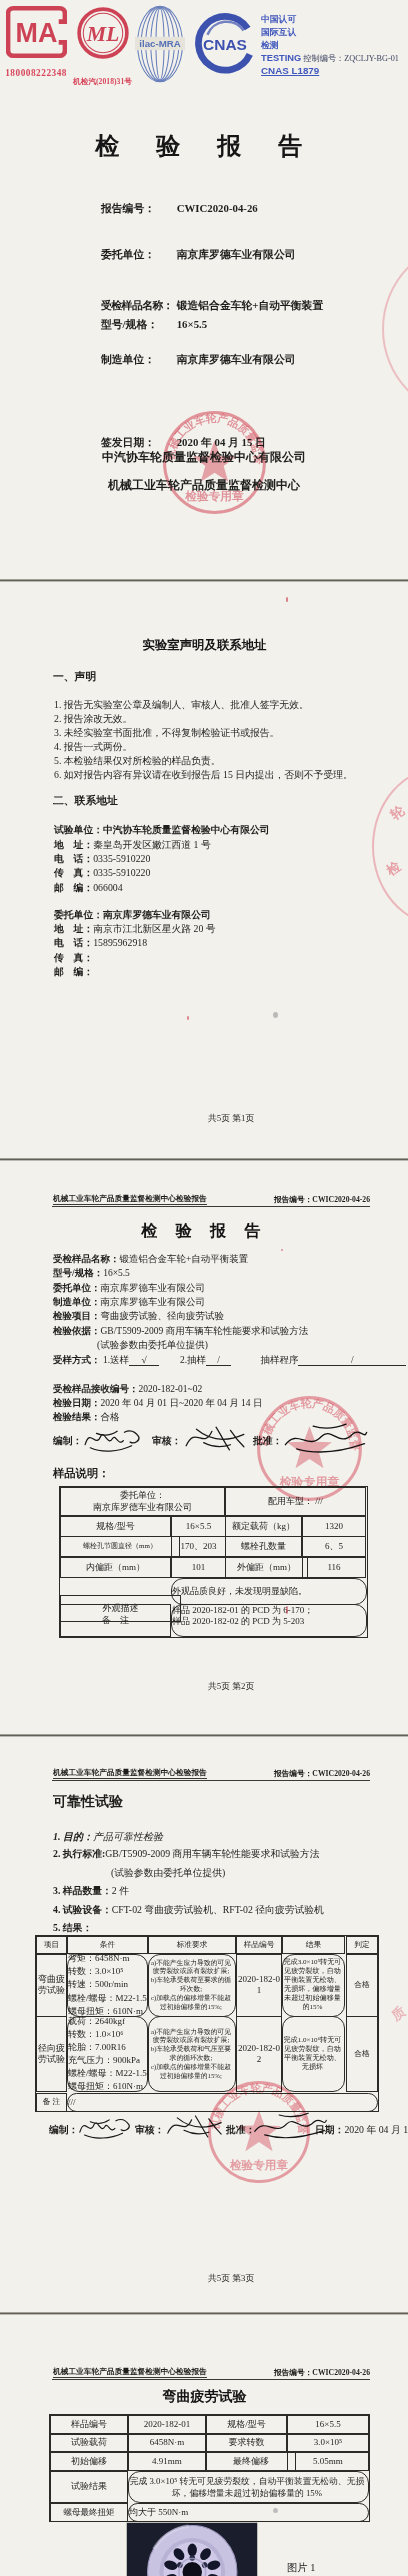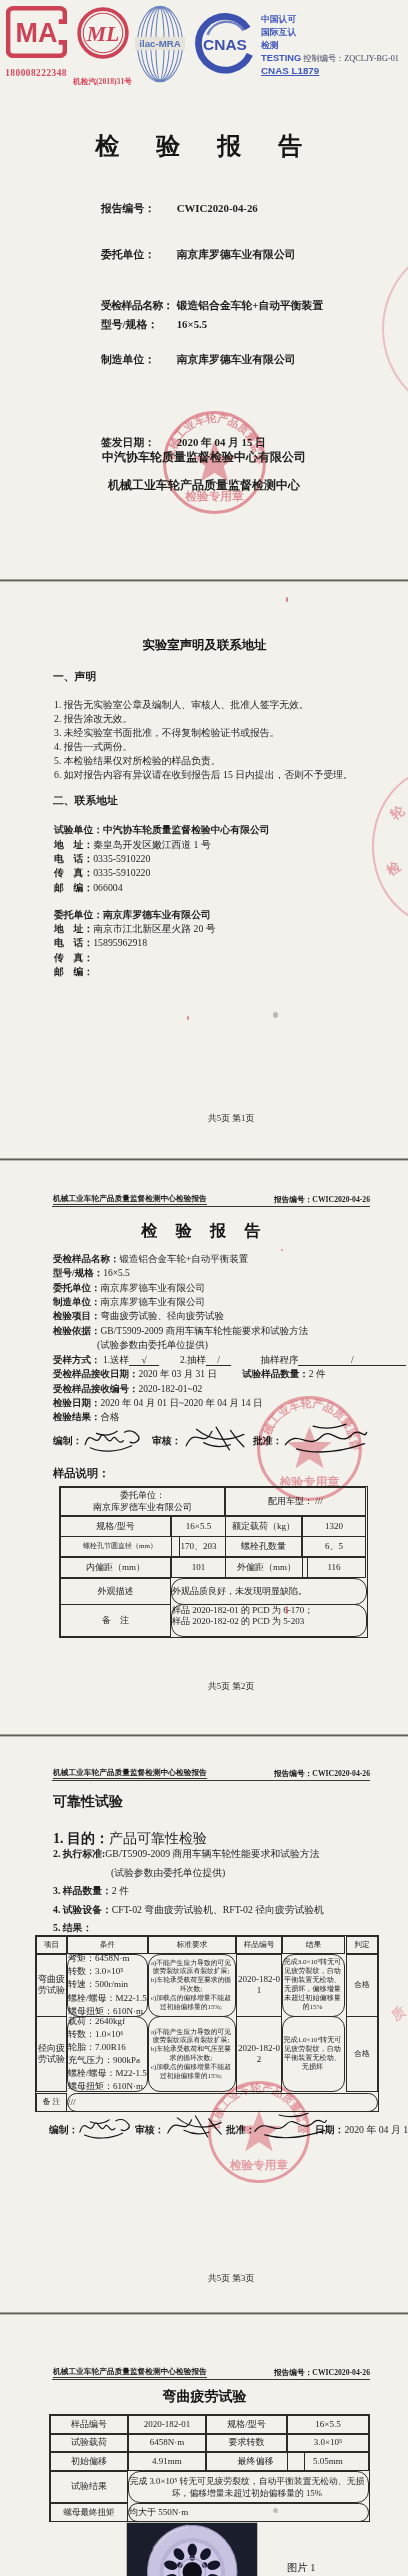--- a/index.html
+++ b/index.html
@@ -314,24 +314,20 @@
     <div class="fline" style="top:149px;"><span class="lab">检验项目：</span><span>弯曲疲劳试验、径向疲劳试验</span></div>
     <div class="fline" style="top:135px;"><span class="lab">制造单位：</span><span>南京库罗德车业有限公司</span></div>
     <div class="fline" style="top:164px;"><span class="lab">检验依据：</span><span>GB/T5909-2009 商用车辆车轮性能要求和试验方法</span></div>
     <div class="fline" style="top:178px;left:97px;"><span>(试验参数由委托单位提供)</span></div>
     <div class="fline" style="top:193px;">
       <span class="lab">受样方式：</span>
       <span>1.送样</span><span class="useg" style="min-width:30px;">√</span>
       <span style="margin-left:18.5px;">2.抽样</span><span class="useg" style="min-width:25px;">/</span>
       <span style="margin-left:27px;">抽样程序</span><span class="useg" style="min-width:108px;">/</span>
     </div>
-    <div class="fline" style="top:207px;">
-      <span class="lab">受检样品接收日期：</span><span>2020 年 03 月 31 日</span>
-      <span class="lab" style="margin-left:23px;">试验样品数量：</span><span>2 件</span>
-    </div>
     <div class="fline" style="top:222px;"><span class="lab">受检样品接收编号：</span><span>2020-182-01~02</span></div>
     <div class="fline" style="top:236px;"><span class="lab">检验日期：</span><span>2020 年 04 月 01 日~2020 年 04 月 14 日</span></div>
     <div class="fline" style="top:250px;"><span class="lab">检验结果：</span><span>合格</span></div>
 
     <div class="abs signlab" style="left:53px;top:274px;">编制：</div>
     <svg class="sig" style="left:81px;top:262px;" width="62" height="31" viewBox="0 0 120 60">
         <use href="#signature1"></use>
       </svg>
     <div class="abs signlab" style="left:152px;top:274px;">审核：</div>
     <svg class="sig" style="left:181px;top:261px;" width="67" height="31" viewBox="0 0 130 60">
@@ -362,41 +358,41 @@
       <div class="cell" style="left:165px;top:29px;width:77px;height:20.6px;">额定载荷（kg）</div>
       <div class="cell" style="left:242px;top:29px;width:64px;height:20.6px;">1320</div>
       <div class="cell" style="left:0;top:49px;width:120px;height:20.6px;font-size:7px;">螺栓孔节圆直径（mm）</div>
       <div class="cell" style="left:111px;top:49px;width:55px;height:20.6px;">170、203</div>
       <div class="cell" style="left:165px;top:49px;width:77px;height:20.6px;">螺栓孔数量</div>
       <div class="cell" style="left:242px;top:49px;width:64px;height:20.6px;">6、5</div>
       <div class="cell" style="left:0;top:70px;width:111px;height:20.6px;">内偏距（mm）</div>
       <div class="cell" style="left:111px;top:70px;width:55px;height:20.6px;">101</div>
       <div class="cell" style="left:165px;top:70px;width:83px;height:20.6px;">外偏距（mm）</div>
       <div class="cell" style="left:242px;top:70px;width:64px;height:20.6px;">116</div>
-      <div class="cell" style="left:0;top:91px;width:111px;height:27px;">外观描述</div>
+      <div class="cell" style="left:0;top:108px;width:121px;height:27px;">外观描述</div>
       <div class="cell left" style="left:111px;top:91px;width:196px;height:27px;">外观品质良好，未发现明显缺陷。</div>
       <div class="cell" style="left:0;top:117px;width:111px;height:33px;">备　注</div>
       <div class="cell left" style="left:111px;top:117px;width:196px;height:33px;flex-direction:column;align-items:flex-start;">
         <span>样品 2020-182-01 的 PCD 为 6-170；</span>
           <span>样品 2020-182-02 的 PCD 为 5-203</span>
       </div>
     </div>
 
     <div class="foot" style="top:520px;">共5页 第2页</div>
   </section>
   <div class="sep" style="top:1734px;height:3.1px;"></div>
 
   <section class="page" style="top:1737px;height:575px;">
     <div class="hdr" style="top:31px;">
       <span class="hl">机械工业车轮产品质量监督检测中心检验报告</span>
       <span class="hr"><span>报告编号：</span><span>CWIC2020-04-26</span></span>
     </div>
     <div class="abs b" style="left:53px;top:56px;font-size:14px;">可靠性试验</div>
 
-    <div class="fline" style="top:93px;font-size:14px;">
+    <div class="fline" style="top:93px;font-size:10px;font-style:italic;">
       <span class="b">1.</span> <span class="lab">目的：</span><span>产品可靠性检验</span>
     </div>
     <div class="fline" style="top:111px;font-size:9.8px;">
       <span class="b">2.</span> <span class="lab">执行标准:</span><span>GB/T5909-2009 商用车辆车轮性能要求和试验方法</span>
     </div>
     <div class="fline" style="top:130px;left:111px;font-size:9.8px;"><span>(试验参数由委托单位提供)</span></div>
     <div class="fline" style="top:148px;font-size:9.8px;">
       <span class="b">3.</span> <span class="lab">样品数量：</span><span>2 件</span>
     </div>
     <div class="fline" style="top:167px;font-size:9.8px;">
@@ -490,21 +486,21 @@
       <div class="cell" style="left:0;top:0;width:78px;height:18.5px;">样品编号</div>
       <div class="cell" style="left:78px;top:0;width:78px;height:18.5px;">2020-182-01</div>
       <div class="cell" style="left:156px;top:0;width:81px;height:18.5px;">规格/型号</div>
       <div class="cell" style="left:237px;top:0;width:82px;height:18.5px;">16×5.5</div>
       <div class="cell" style="left:0;top:18.5px;width:78px;height:18.5px;">试验载荷</div>
       <div class="cell" style="left:78px;top:18.5px;width:78px;height:18.5px;">6458N·m</div>
       <div class="cell" style="left:156px;top:18.5px;width:81px;height:18.5px;">要求转数</div>
       <div class="cell" style="left:237px;top:18.5px;width:82px;height:18.5px;">3.0×10⁵</div>
       <div class="cell" style="left:0;top:37px;width:78px;height:18.5px;">初始偏移</div>
       <div class="cell" style="left:78px;top:37px;width:78px;height:18.5px;">4.91mm</div>
-      <div class="cell" style="left:156px;top:37px;width:99px;height:18.5px;">最终偏移</div>
+      <div class="cell" style="left:156px;top:37px;width:90px;height:18.5px;">最终偏移</div>
       <div class="cell" style="left:237px;top:37px;width:82px;height:18.5px;">5.05mm</div>
       <div class="cell" style="left:0;top:56px;width:78px;height:32px;">试验结果</div>
       <div class="cell left" style="left:78px;top:56px;width:241px;height:32px;font-size:8.8px;line-height:1.4;padding-right:3.1px;">完成 3.0×10⁵ 转无可见疲劳裂纹，自动平衡装置无松动、无损坏，偏移增量未超过初始偏移量的 15%</div>
       <div class="cell" style="left:0;top:88px;width:78px;height:18.5px;font-size:8.5px;">螺母最终扭矩</div>
       <div class="cell left" style="left:78px;top:88px;width:241px;height:18.5px;">均大于 550N·m</div>
     </div>
 
     <svg class="photo" style="left:127px;top:208px;" width="130" height="98" viewBox="0 0 253 196" preserveAspectRatio="none">
         <use href="#wheel-front"></use>
       </svg>

